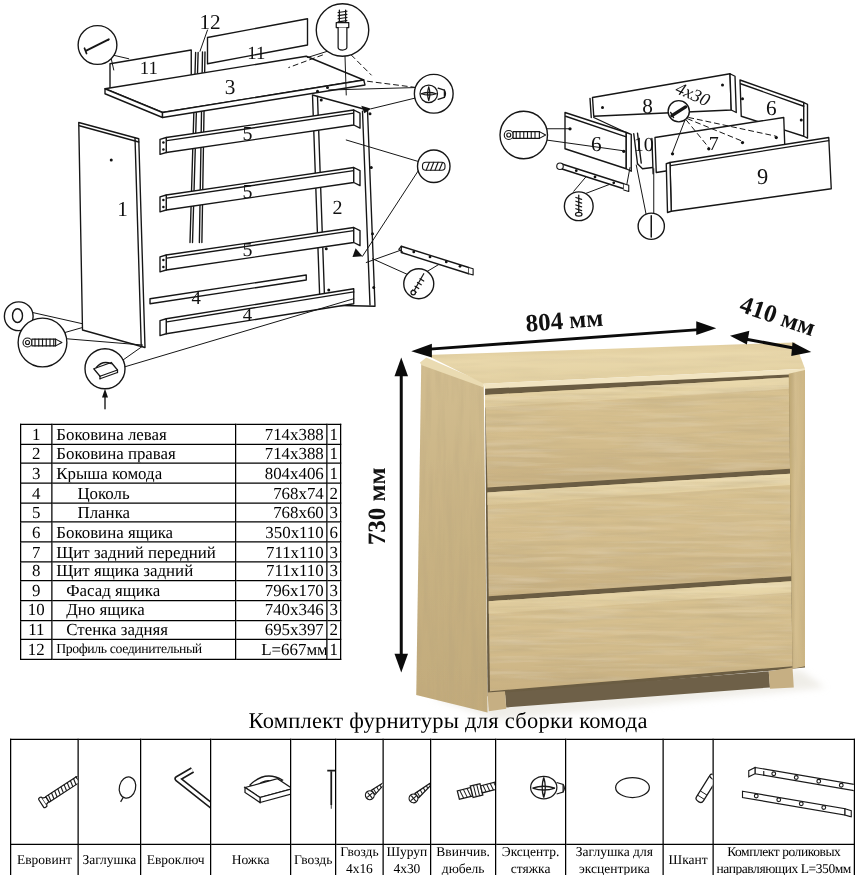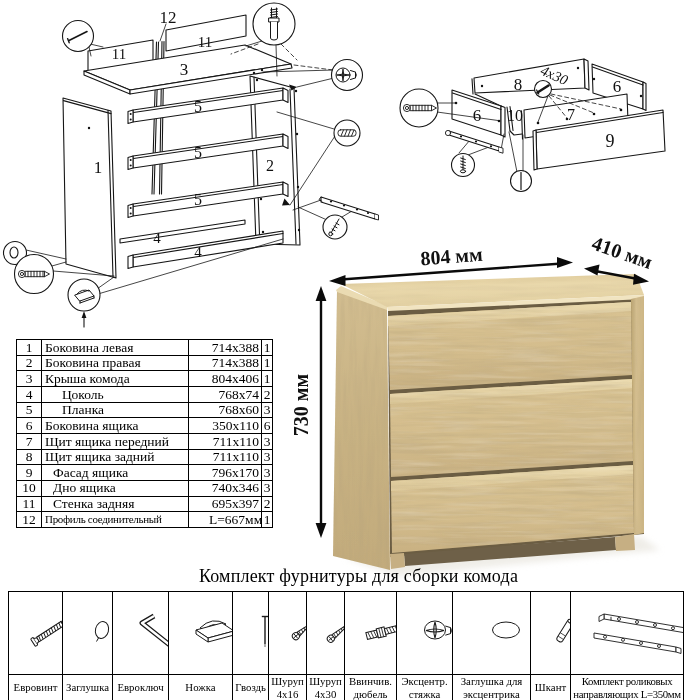--- a/index.html
+++ b/index.html
@@ -562,21 +562,21 @@
         <td class="c">3</td>
       </tr>
       <tr>
         <td class="c">6</td>
         <td class="name">Боковина ящика</td>
         <td class="dim">350x110</td>
         <td class="c">6</td>
       </tr>
       <tr>
         <td class="c">7</td>
-        <td class="name">Щит ящика передний</td>
+        <td class="name">Щит задний передний</td>
         <td class="dim">711x110</td>
         <td class="c">3</td>
       </tr>
       <tr>
         <td class="c">8</td>
         <td class="name">Щит ящика задний</td>
         <td class="dim">711x110</td>
         <td class="c">3</td>
       </tr>
       <tr class="ind2">
@@ -781,21 +781,21 @@
             </g>
           </svg>
         </td>
       </tr>
       <tr class="names">
         <td>Евровинт</td>
         <td>Заглушка</td>
         <td>Евроключ</td>
         <td>Ножка</td>
         <td>Гвоздь</td>
-        <td>Шуруп 4x16</td>
+        <td>Гвоздь 4x16</td>
         <td>Шуруп 4x30</td>
         <td>Ввинчив. дюбель</td>
         <td>Эксцентр. стяжка</td>
         <td>Заглушка для эксцентрика</td>
         <td>Шкант</td>
         <td class="tiny">Комплект роликовых направляющих L=350мм</td>
       </tr>
       <tr class="qty">
         <td>16</td>
         <td>4</td>

